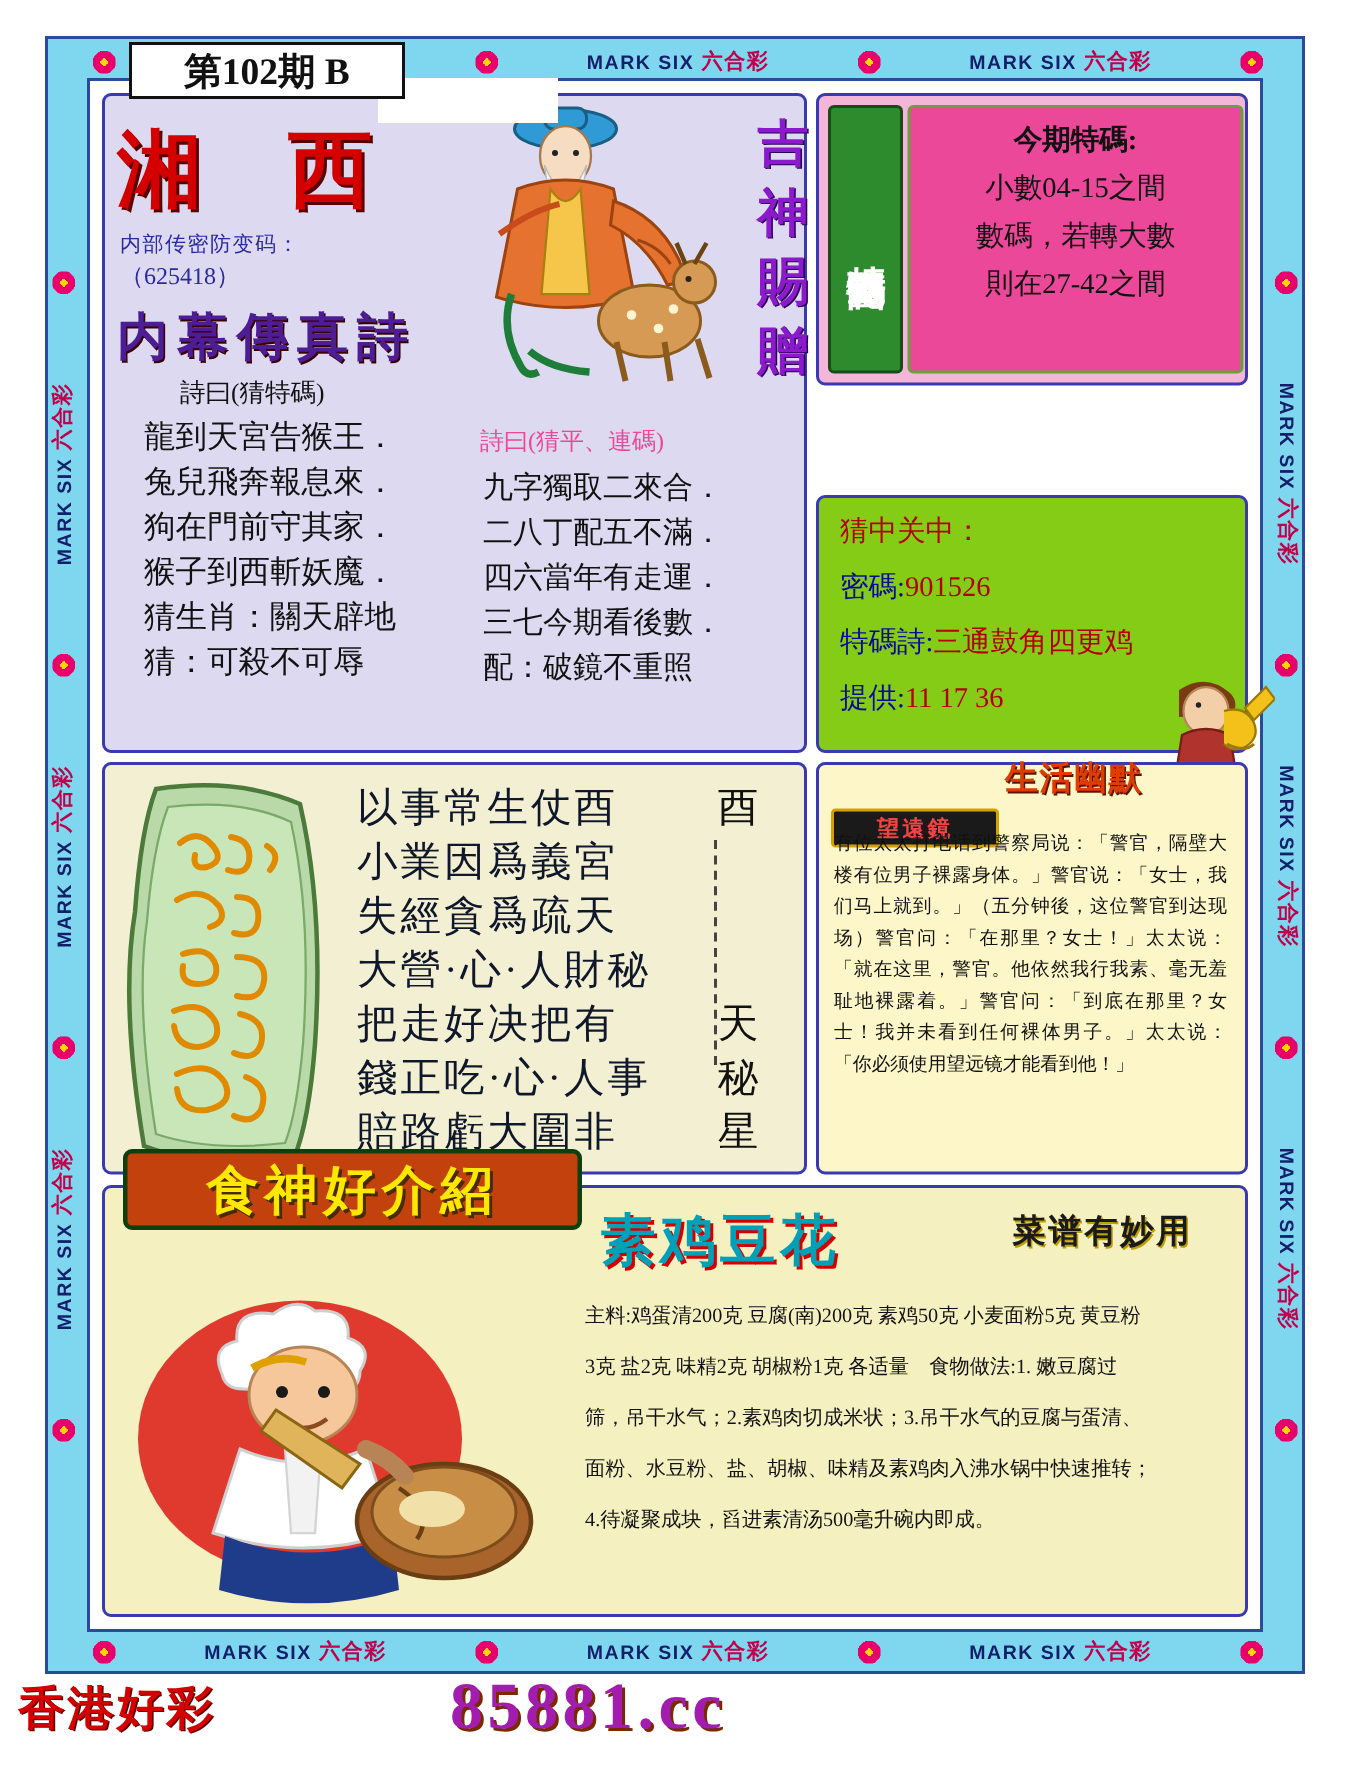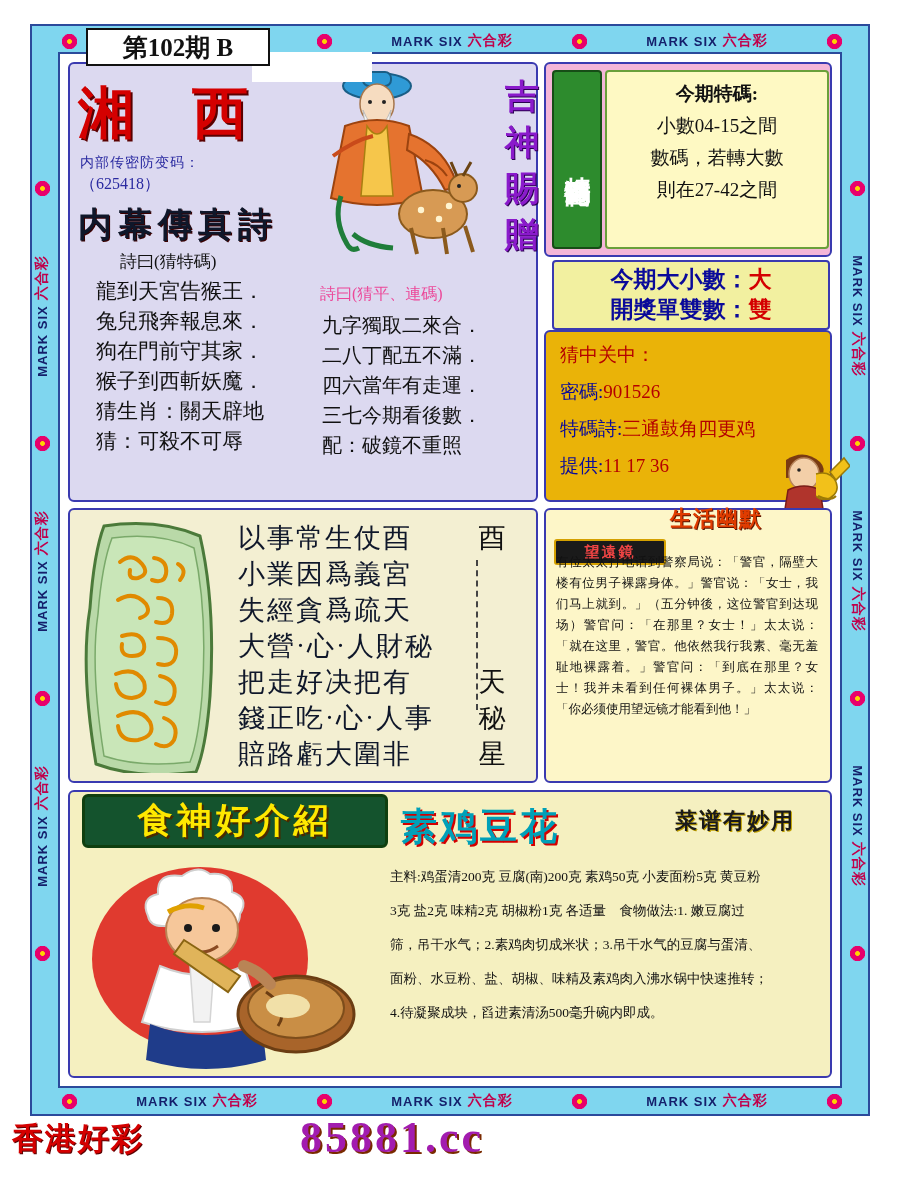--- a/index.html
+++ b/index.html
@@ -75,21 +75,21 @@
   }
   .subtitle-secret{
     position:absolute;left:20px;top:100px;font-size:14px;color:#2a2aa0;
     font-family:Liberation Mono, monospace;letter-spacing:1px;
   }
   .subtitle-code{
     position:absolute;left:20px;top:120px;font-size:16px;color:#2a2aa0;
     font-family:"Liberation Serif", serif;
   }
   .title-neimu{
-    position:absolute;left:18px;top:148px;font-size:34px;font-weight:bold;color:#0f172a;
+    position:absolute;left:18px;top:148px;font-size:34px;font-weight:bold;color:#4c1d95;
     font-family:"Liberation Serif", serif;letter-spacing:6px;
     text-shadow:1px 1px 0 #3a0000;
   }
   .poem-head{
     position:absolute;left:60px;top:196px;font-size:17px;color:#111;
     font-family:"Liberation Serif", serif;
   }
   .poem-left{
     position:absolute;left:36px;top:222px;width:225px;
     font-family:"Liberation Serif", serif;font-size:21px;color:#111;line-height:30px;
@@ -122,40 +122,40 @@
     background:#f4b6d8;border:2px solid #3a3ab0;border-radius:6px;
   }
   .tema-box{
     position:absolute;left:492px;top:16px;width:46px;height:175px;
     background:#2d8b2d;border:2px solid #164d16;border-radius:4px;
     color:#ffffff;font-size:26px;font-weight:bold;font-family:"Liberation Serif", serif;
     display:flex;flex-direction:column;align-items:center;justify-content:center;line-height:40px;
   }
   .tema-content{
     position:absolute;left:545px;top:16px;width:220px;height:175px;
-    background:#fef9c3;border:2px solid #6aa03a;border-radius:4px;
+    background:#ec4899;border:2px solid #6aa03a;border-radius:4px;
     font-family:"Liberation Serif", serif;color:#111;
   }
   .tema-content .line{font-size:19px;line-height:32px;text-align:center;}
   .tema-content .l1{font-weight:bold;margin-top:6px;}
 
   .bigsmall-box{
     position:absolute;left:492px;top:206px;width:274px;height:66px;
     background:#f2f0a0;border:2px solid #3a3ab0;border-radius:4px;
     display:flex;flex-direction:column;justify-content:center;
   }
   .bigsmall-box .row{
     font-family:"Liberation Serif", serif;font-size:23px;font-weight:bold;color:#0a0a9a;
     text-align:center;line-height:30px;
   }
   .bigsmall-box .row .accent{color:#d40000;}
 
   .hint-box{
     position:absolute;left:484px;top:276px;width:288px;height:172px;
-    background:#eab308;border:2px solid #3a3ab0;border-radius:6px;
+    background:#84cc16;border:2px solid #3a3ab0;border-radius:6px;
   }
   .hint-box .hrow{
     font-family:"Liberation Serif", serif;font-size:19px;color:#b50000;
     margin:8px 0 0 14px;line-height:29px;white-space:nowrap;
   }
   .hint-box .hrow .k{color:#0a0a9a;}
 
   
   .trumpet{position:absolute;left:700px;top:390px;width:90px;height:120px;}
 
@@ -202,23 +202,23 @@
     font-family:"Liberation Serif", serif;font-size:12.5px;color:#111;line-height:21px;
     text-align:justify;
   }
 
   
   .bottom{
     left:8px;top:736px;width:764px;height:288px;
     background:#f5f0c0;border:2px solid #3a3ab0;border-radius:6px;
   }
   .shishen{
-    position:absolute;left:22px;top:740px;width:300px;height:48px;
-    background:#14532d;border:3px solid #0f3f0f;border-radius:6px;
-    display:flex;align-items:flex-start;justify-content:center;
+    position:absolute;left:22px;top:712px;width:300px;height:48px;
+    background:#c2410c;border:3px solid #0f3f0f;border-radius:6px;
+    display:flex;align-items:center;justify-content:center;
   }
   .shishen span{
     font-family:"Liberation Serif", serif;font-size:35px;font-weight:bold;
     color:#ffe800;letter-spacing:4px;text-shadow:2px 2px 0 #4a2a00;
   }
   .dish-name{
     position:absolute;left:340px;top:748px;font-family:"Liberation Serif", serif;
     font-size:37px;font-weight:bold;color:#00a0b8;letter-spacing:3px;
     text-shadow:2px 2px 0 #d40000;
   }
@@ -396,24 +396,20 @@
     <div class="tema-box">
       <span style="writing-mode:vertical-rl;letter-spacing:2px;">特碼範圍</span>
     </div>
     <div class="tema-content">
       <div class="line l1">今期特碼:</div>
       <div class="line">小數04-15之間</div>
       <div class="line">數碼，若轉大數</div>
       <div class="line">則在27-42之間</div>
     </div>
 
-    <div class="bigsmall-box">
-      <div class="row"><span>今期大小數：</span><span class="accent">大</span></div>
-      <div class="row"><span>開獎單雙數：</span><span class="accent">雙</span></div>
-    </div>
 
     <div class="panel hint-box">
       <div class="hrow">猜中关中：</div>
       <div class="hrow"><span class="k">密碼:</span><span>901526</span></div>
       <div class="hrow"><span class="k">特碼詩:</span><span>三通鼓角四更鸡</span></div>
       <div class="hrow"><span class="k">提供:</span><span>11 17 36</span></div>
     </div>
 
     <svg class="trumpet" viewBox="0 0 90 120">
       <path d="M26 16 q18 -12 34 2 q6 6 2 14 l-36 2z" fill="#7a3b12"></path>

